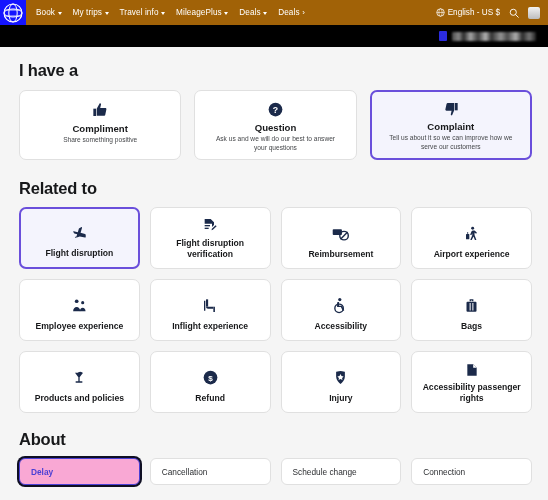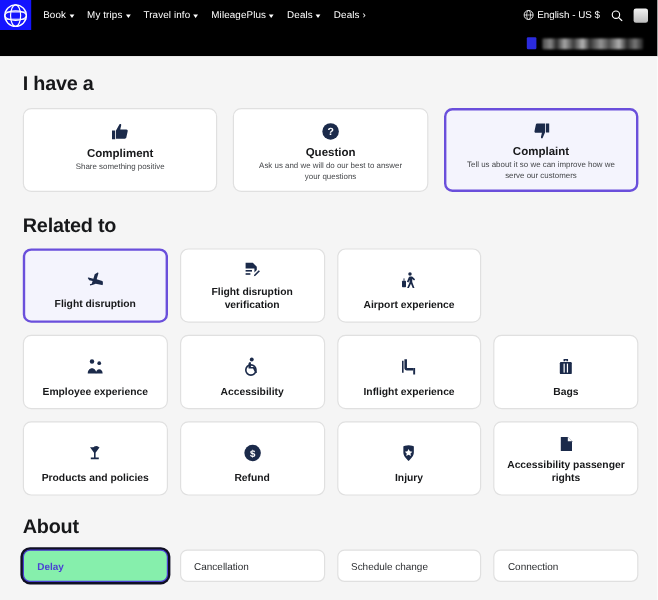--- a/index.html
+++ b/index.html
@@ -7,21 +7,21 @@
     width: 548px; height: 500px;
     overflow: hidden;
     background: #ffffff;
     font-family: "Liberation Sans", sans-serif;
     -webkit-font-smoothing: antialiased;
   }
 
   
   .topbar {
     height: 25px;
-    background: #000000;
+    background: #a16207;
     display: flex;
     align-items: center;
     padding: 0 8px 0 0;
     position: relative;
   }
   .logo {
     width: 26px; height: 25px;
     background: #1414ff;
     display: flex; align-items: center; justify-content: center;
     flex: 0 0 auto;
@@ -181,21 +181,21 @@
     border: 1px solid #e0e0e0;
     border-radius: 6px;
     display: flex; align-items: center;
     padding: 0 11px;
     font-size: 8.3px;
     color: #2c2e31;
     cursor: pointer;
     white-space: nowrap;
   }
   .pill.focused {
-    background: #86efac;
+    background: #f9a8d4;
     border: 1.5px solid #4a3fd4;
     color: #4a3fd4;
     font-weight: 600;
     box-shadow: 0 0 0 2px #0f0f23;
   }
   svg.ic { display: block; fill: #1b2a4a; }
 </style>
 </head>
 <body>
 
@@ -318,20 +318,30 @@
           <svg class="ic" width="16" height="16" viewBox="0 0 24 24" aria-hidden="true">
             <path d="M4 3h9l5 5v4l-3 3v-5H4z"></path>
             <rect x="4" y="12" width="8" height="2"></rect>
             <rect x="4" y="16" width="6" height="2"></rect>
             <path d="M20.4 12.2l1.5 1.5-5.6 5.6-2 .5.5-2z"></path>
           </svg>
         </div>
         <div class="title">Flight disruption verification</div>
       </div>
 
+      <div class="card card-sm">
+        <div class="icon">
+          <svg class="ic" width="17" height="17" viewBox="0 0 24 24" aria-hidden="true">
+            <rect x="1" y="6" width="13" height="8" rx="1.2"></rect>
+            <circle cx="17" cy="15" r="6" fill="none" stroke="#1b2a4a" stroke-width="2"></circle>
+            <line x1="12" y1="20" x2="22" y2="10" stroke="#1b2a4a" stroke-width="2"></line>
+          </svg>
+        </div>
+        <div class="title">Reimbursement</div>
+      </div>
 
       <div class="card card-sm">
         <div class="icon">
           <svg class="ic" width="16" height="16" viewBox="0 0 24 24" aria-hidden="true">
             <circle cx="13" cy="3.4" r="2.2"></circle>
             <path d="M13.6 6.6c-1.1 0-2 .6-2.4 1.6l-2 5 1.9.8 1.3-3.2V14l-3 7h2.2l2.6-5.4 2.2 5.4h2.2l-2.8-7.4V9.6l2.3 2.1 1.3-1.5-3-3c-.5-.4-1.1-.6-1.8-.6z"></path>
             <rect x="3" y="12" width="5" height="8" rx="0.8"></rect>
             <line x1="5.5" y1="9" x2="5.5" y2="12" stroke="#1b2a4a" stroke-width="1.2"></line>
           </svg>
         </div>
@@ -347,39 +357,39 @@
             <path d="M3 20c0-3.3 2.2-6 5-6s5 2.7 5 6z"></path>
             <circle cx="16.5" cy="8" r="2.2"></circle>
             <path d="M12.5 20c0-2.9 1.8-5 4-5s4 2.1 4 5z"></path>
           </svg>
         </div>
         <div class="title">Employee experience</div>
       </div>
 
       <div class="card card-sm">
         <div class="icon">
+          <svg class="ic" width="16" height="16" viewBox="0 0 24 24" aria-hidden="true">
+            <path d="M6 2h3.2v11H6z"></path>
+            <path d="M6 13h11v3H9c-1.7 0-3-1.3-3-3z"></path>
+            <path d="M17 13h2.4v8H17z"></path>
+            <path d="M3 4h2v15H3z"></path>
+          </svg>
+        </div>
+        <div class="title">Inflight experience</div>
+      </div>
+
+      <div class="card card-sm">
+        <div class="icon">
           <svg class="ic" width="17" height="17" viewBox="0 0 24 24" aria-hidden="true">
             <circle cx="11" cy="3.6" r="2.3"></circle>
             <path d="M8.8 7c-.9 0-1.6.8-1.6 1.7v5.5h5.3l2.9 5.6 1.9-1-3.3-6.3H10V7z"></path>
             <circle cx="10" cy="16" r="6" fill="none" stroke="#1b2a4a" stroke-width="1.9"></circle>
           </svg>
         </div>
         <div class="title">Accessibility</div>
-      </div>
-
-      <div class="card card-sm">
-        <div class="icon">
-          <svg class="ic" width="16" height="16" viewBox="0 0 24 24" aria-hidden="true">
-            <path d="M6 2h3.2v11H6z"></path>
-            <path d="M6 13h11v3H9c-1.7 0-3-1.3-3-3z"></path>
-            <path d="M17 13h2.4v8H17z"></path>
-            <path d="M3 4h2v15H3z"></path>
-          </svg>
-        </div>
-        <div class="title">Inflight experience</div>
       </div>
 
       <div class="card card-sm">
         <div class="icon">
           <svg class="ic" width="15" height="15" viewBox="0 0 24 24" aria-hidden="true">
             <path d="M9 2h6v3h-2V4h-2v1H9z"></path>
             <rect x="4" y="6" width="16" height="16" rx="1.6"></rect>
             <rect x="9" y="8" width="1.6" height="12" fill="#ffffff"></rect>
             <rect x="13.4" y="8" width="1.6" height="12" fill="#ffffff"></rect>
           </svg>

